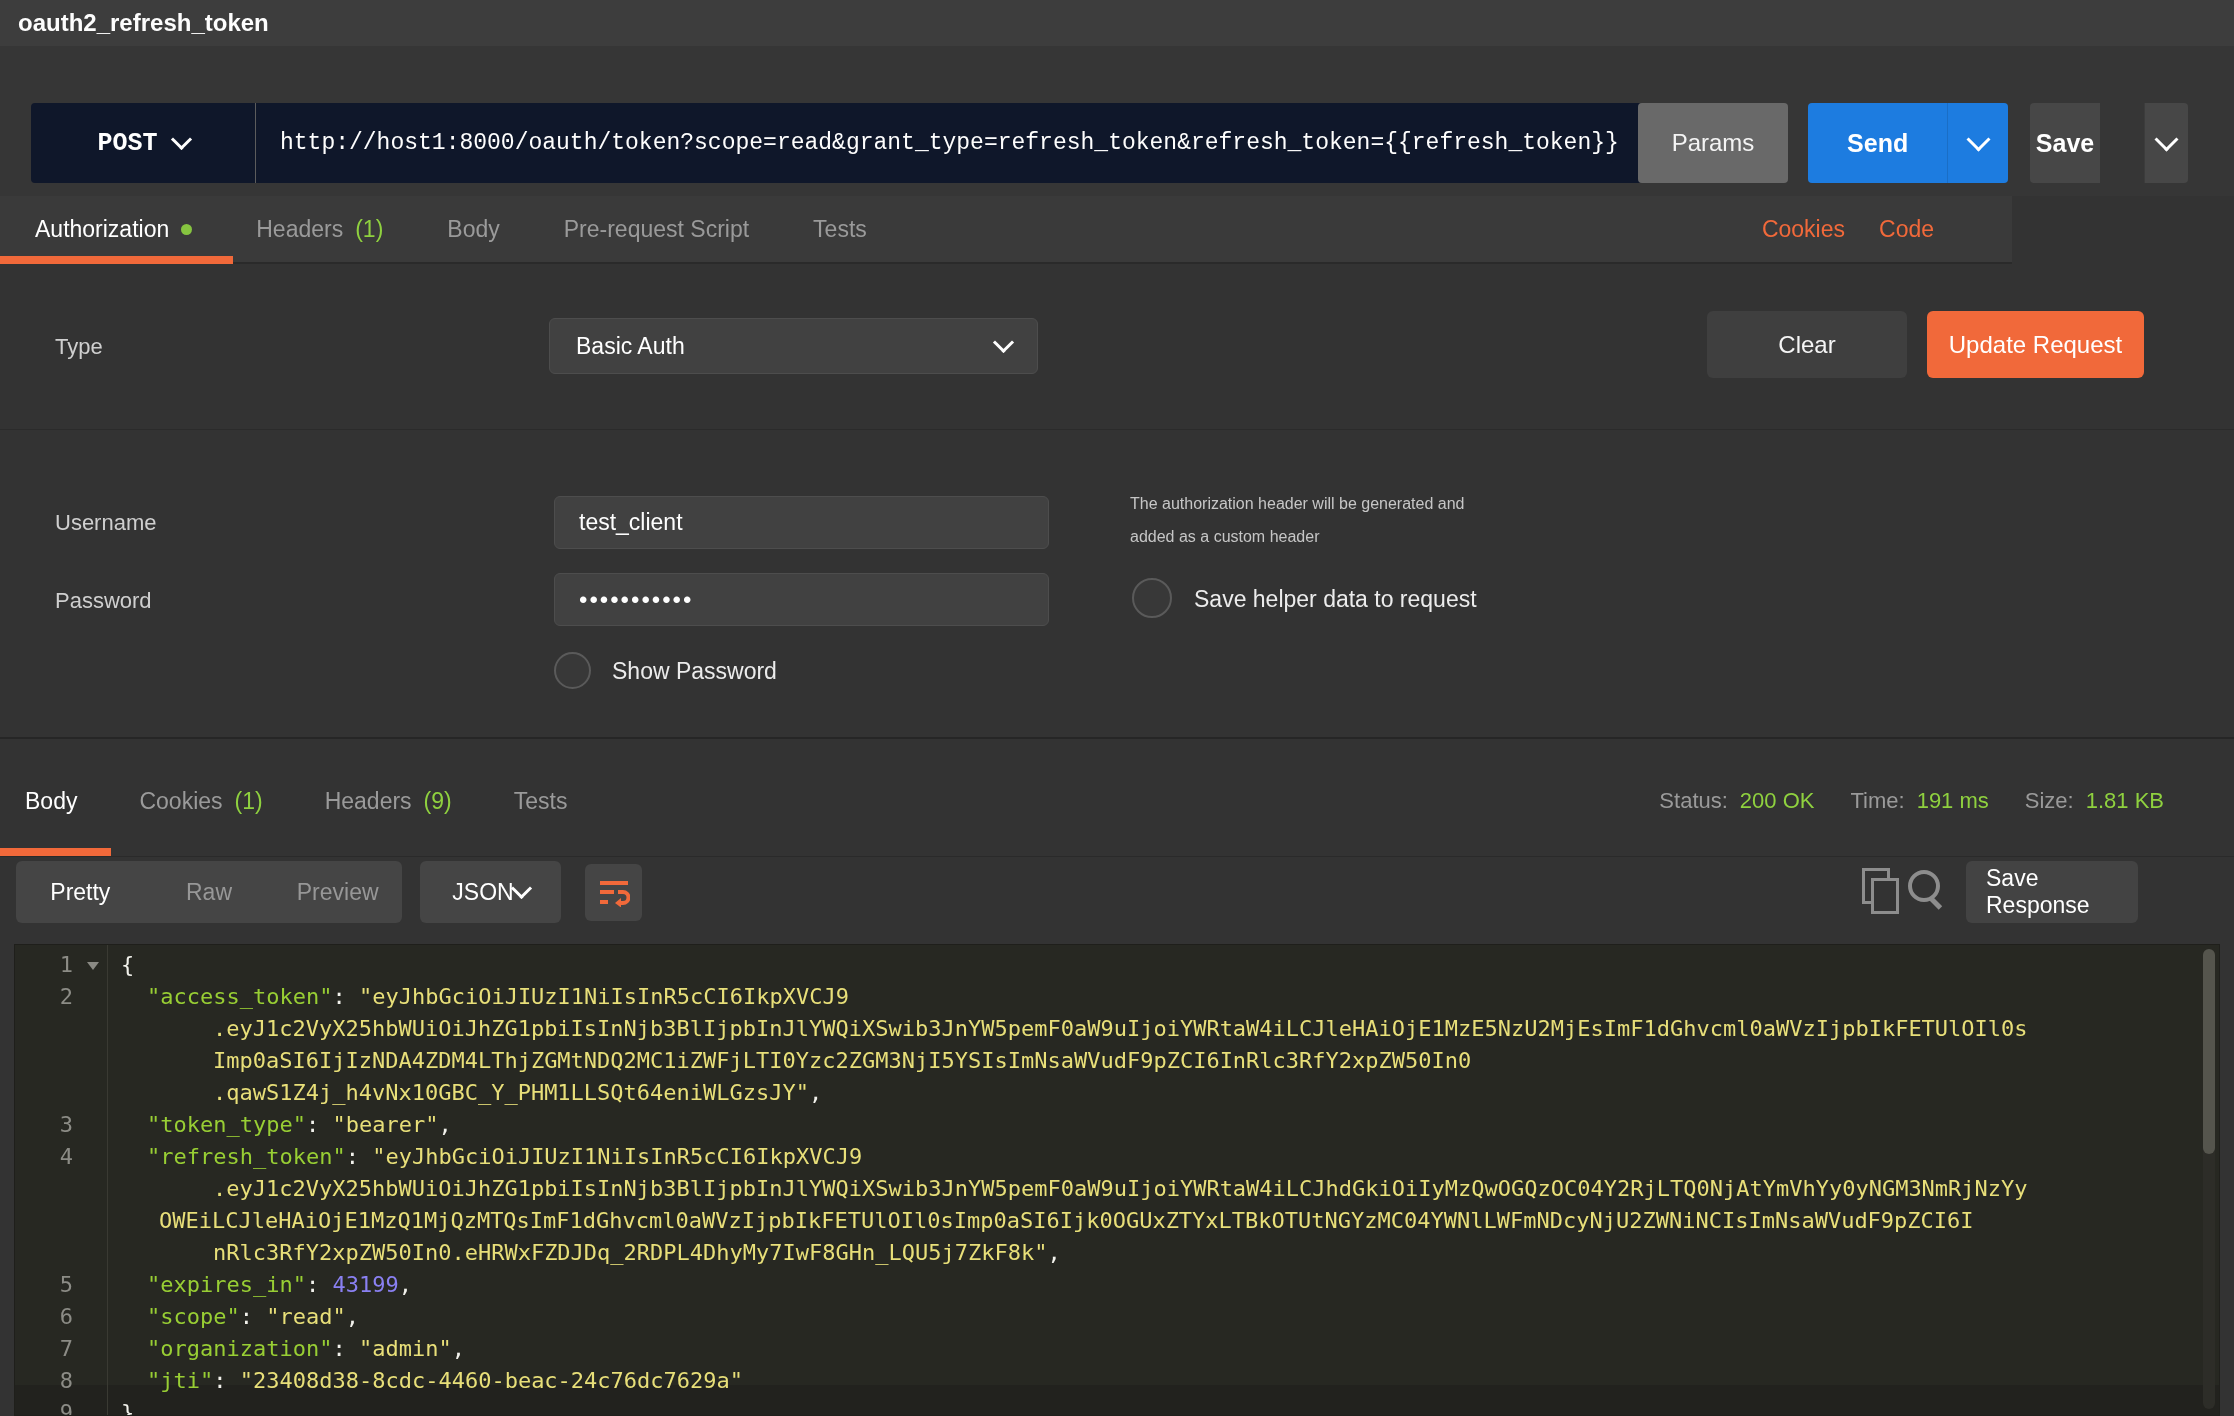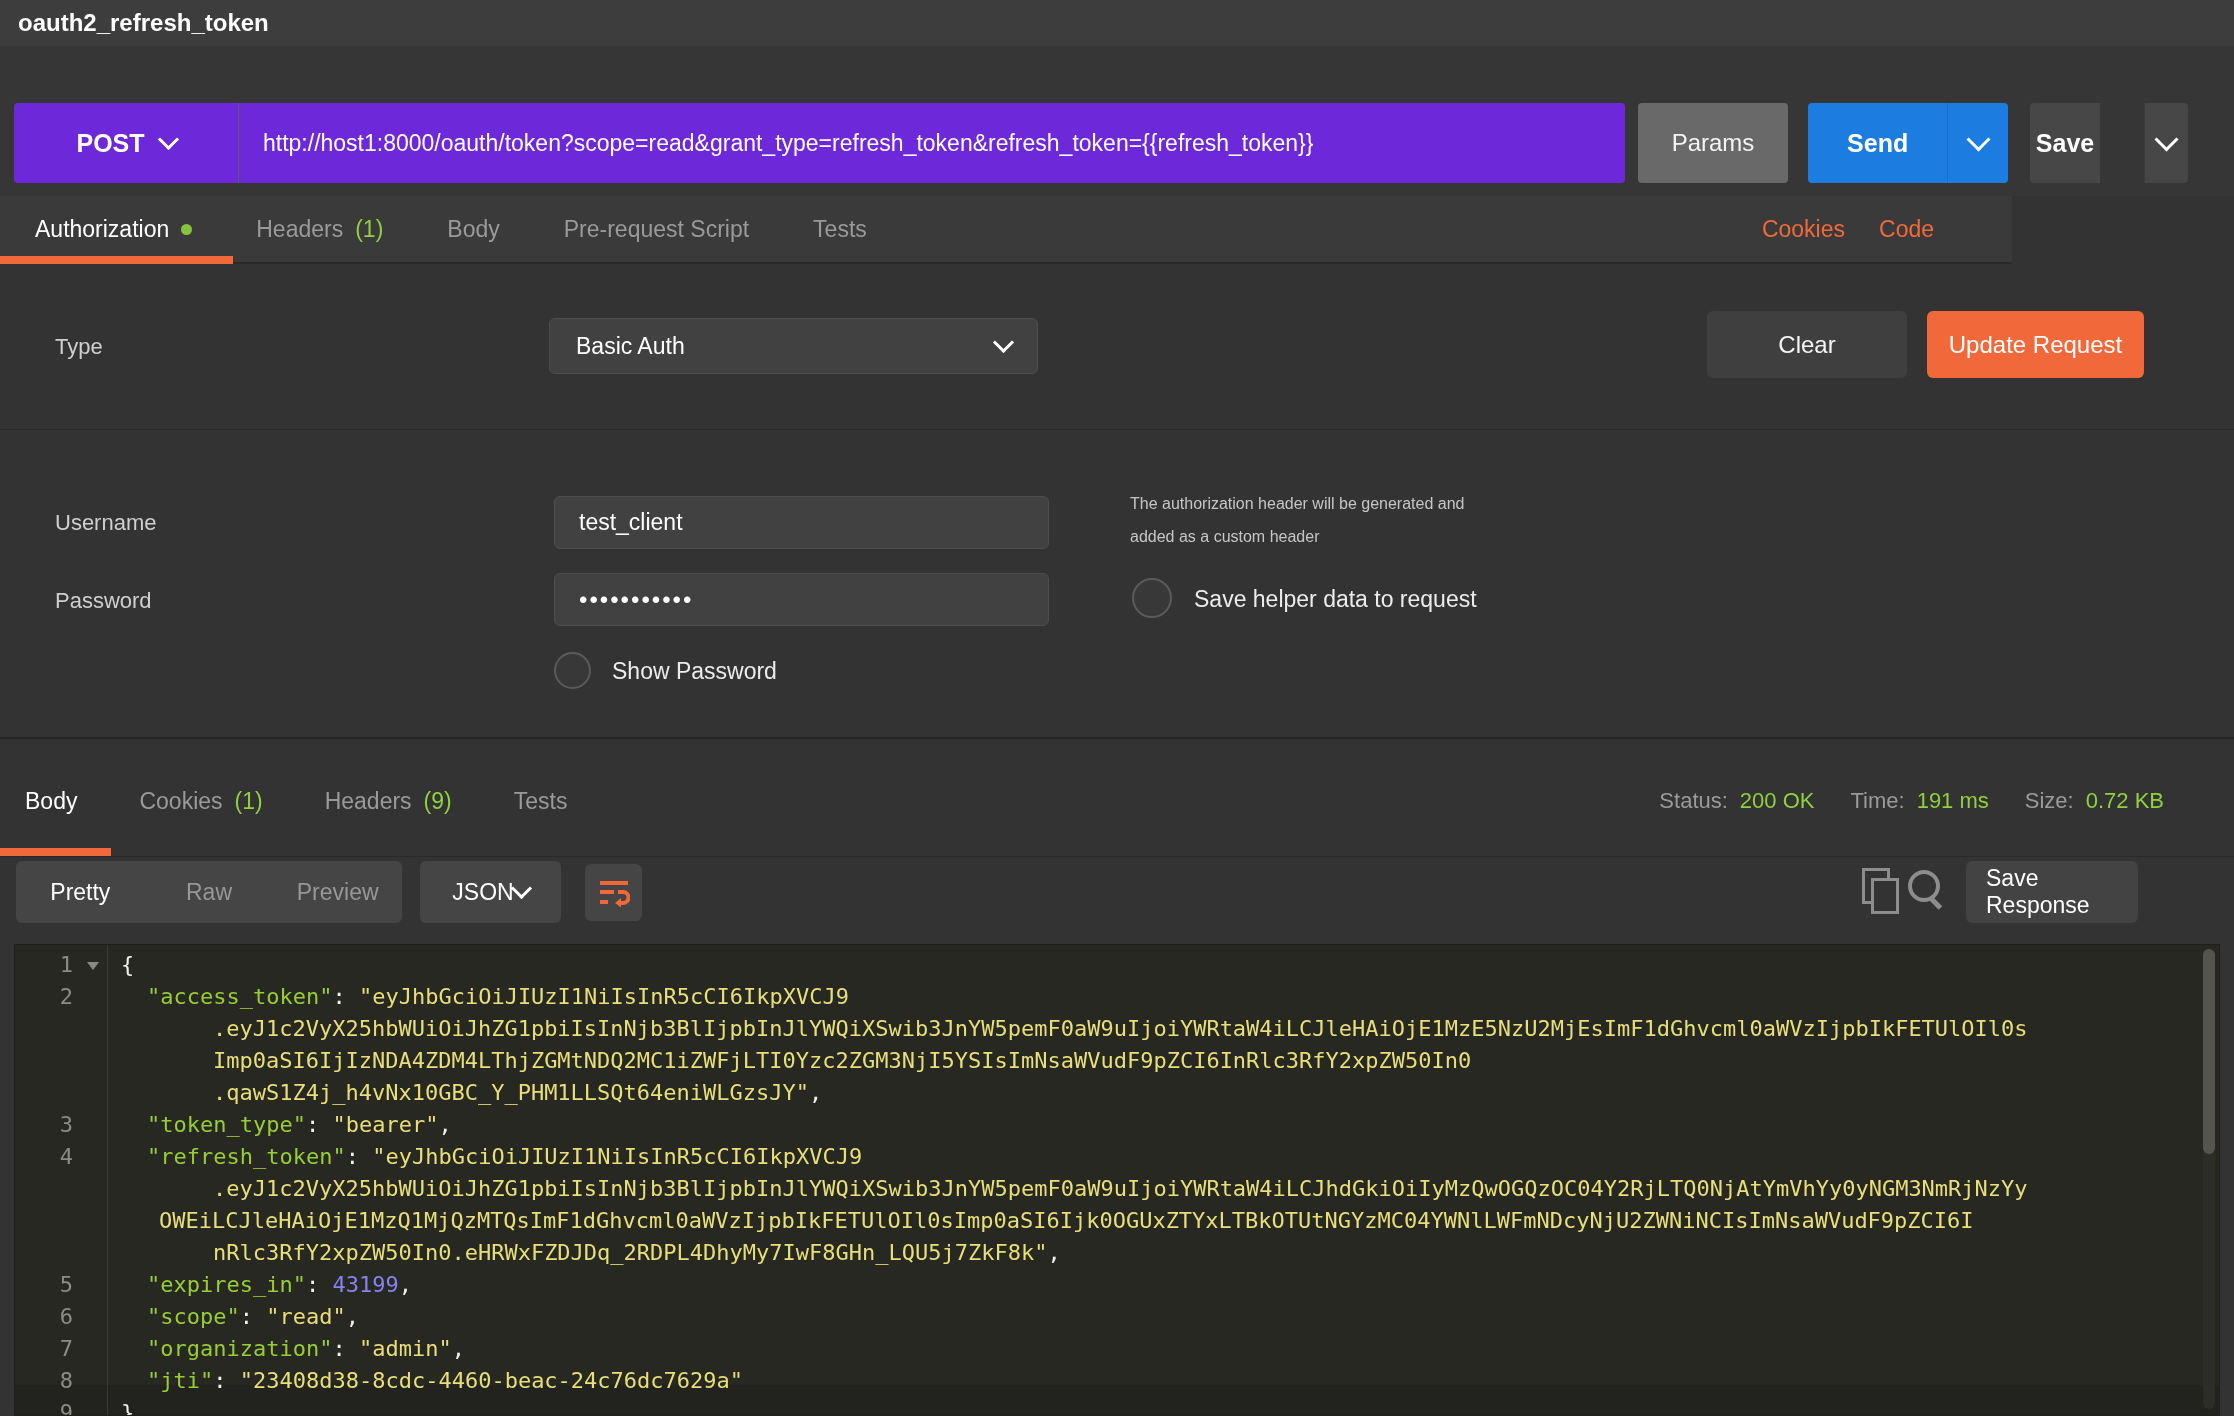--- a/index.html
+++ b/index.html
@@ -6,21 +6,21 @@
   .app{position:relative;width:2234px;height:1416px;background:#333333;overflow:hidden;
        font-family:"Liberation Sans",sans-serif;color:#fff;}
   .abs{position:absolute;}
 
   
   .titlebar{left:0;top:0;width:2234px;height:46px;background:#3d3d3d;}
   .titlebar span{position:absolute;left:18px;top:0;line-height:46px;font-size:24px;font-weight:bold;color:#fdfdfd;}
 
   
   .req-zone{left:0;top:46px;width:2234px;height:150px;background:#363636;}
-  .method-url{left:14px;top:103px;width:1611px;height:80px;background:#6d28d9;border-radius:4px;display:flex;align-items:center;}
+  .method-url{left:31px;top:103px;width:1611px;height:80px;background:#0f172a;border-radius:4px;display:flex;align-items:center;font-family:Liberation Mono, monospace;}
   .method{width:224px;height:80px;display:flex;align-items:center;justify-content:center;gap:16px;
           border-right:1px solid #5c5c5c;cursor:pointer;font-size:25px;font-weight:bold;color:#fff;}
   .url{flex:1;padding-left:24px;font-size:23px;color:#fefefe;white-space:nowrap;overflow:hidden;}
   .params-btn{left:1638px;top:103px;width:150px;height:80px;background:#696969;border-radius:4px;
               display:flex;align-items:center;justify-content:center;font-size:24px;color:#f4f4f4;cursor:pointer;}
   .send-group{left:1808px;top:103px;width:200px;height:80px;border-radius:4px;overflow:hidden;display:flex;}
   .send-main{width:140px;background:#1d7ce0;display:flex;align-items:center;justify-content:center;
              font-size:25px;font-weight:bold;cursor:pointer;}
   .send-caret{width:60px;background:#1d7ce0;border-left:1px solid #1a6ec6;display:flex;align-items:center;justify-content:center;cursor:pointer;}
   .save-group{left:2030px;top:103px;width:158px;height:80px;border-radius:4px;overflow:hidden;display:flex;gap:44px;}
@@ -218,21 +218,21 @@
       <div class="meta-pair">
         <span class="lbl">Status:</span>
         <span class="val">200 OK</span>
       </div>
       <div class="meta-pair">
         <span class="lbl">Time:</span>
         <span class="val">191 ms</span>
       </div>
       <div class="meta-pair">
         <span class="lbl">Size:</span>
-        <span class="val">0.72 KB</span>
+        <span class="val">1.81 KB</span>
       </div>
     </div>
 
   <div class="abs seg" id="view-modes">
       <div class="mode active">Pretty</div>
       <div class="mode">Raw</div>
       <div class="mode">Preview</div>
     </div>
   <div class="abs json-box">
     <span>JSON</span>

